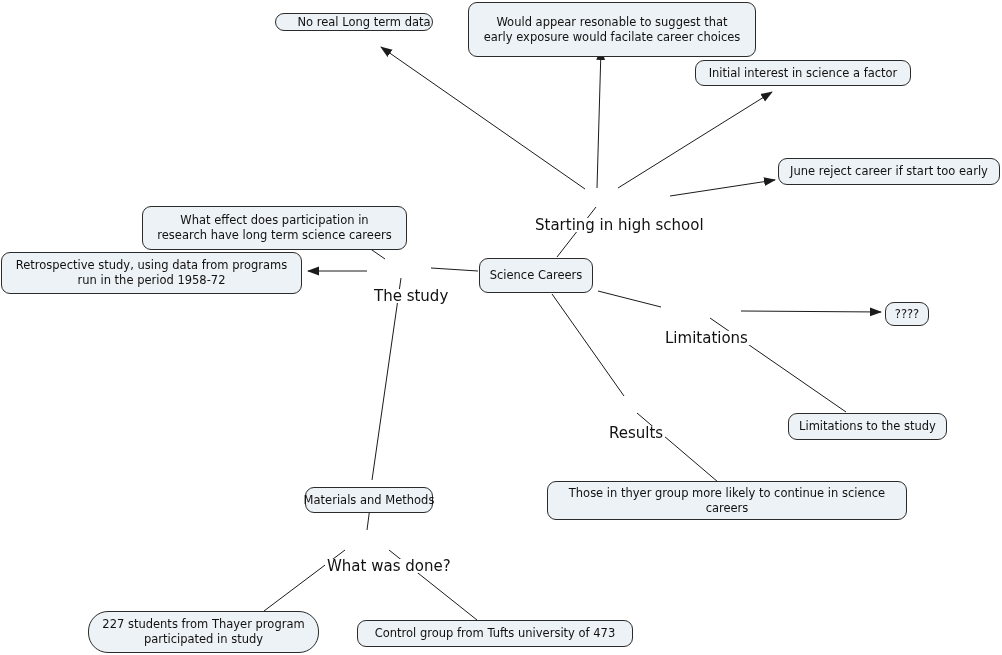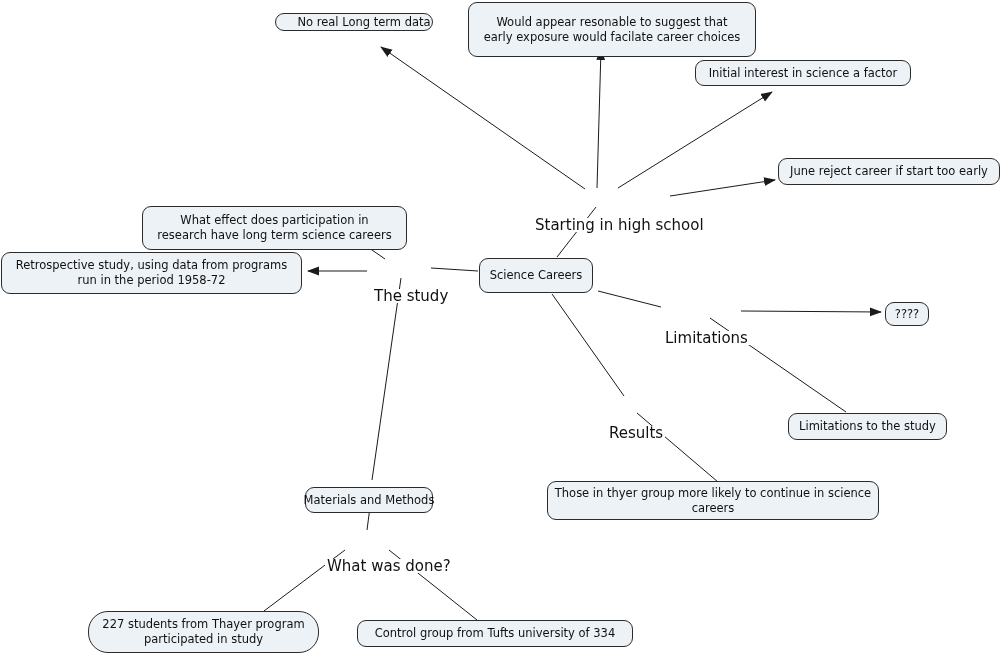--- a/index.html
+++ b/index.html
@@ -35,21 +35,21 @@
   .n-science  {left:479px;top:258px;width:114px;height:35px;}
   .n-nodata   {left:275px;top:13px; width:158px;height:18px;padding-left:20px;}
   .n-would    {left:460px;top:2px;  width:288px;height:55px;margin-left:8px;}
   .n-initial  {left:695px;top:60px; width:216px;height:26px;}
   .n-reject   {left:778px;top:158px;width:222px;height:27px;}
   .n-effect   {left:142px;top:158px;width:265px;height:44px;margin-top:48px;}
   .n-retro    {left:1px;  top:252px;width:301px;height:42px;}
   .n-qmark    {left:885px;top:302px;width:44px; height:24px;}
   .n-limit    {left:788px;top:413px;width:159px;height:27px;}
   .n-materials{left:305px;top:481px;width:128px;height:26px;margin-top:6px;}
-  .n-those    {left:547px;top:481px;width:332px;height:39px;}
+  .n-those    {left:547px;top:481px;width:360px;height:39px;}
   .n-students {left:88px; top:611px;width:231px;height:42px;border-radius:20px;}
   .n-control  {left:357px;top:620px;width:276px;height:27px;}
   
   .l-starting   {left:533px;top:190px;}
   .l-study      {left:372px;top:261px;}
   .l-conclusions{left:663px;top:303px;}
   .l-results    {left:607px;top:398px;}
   .l-whatdone   {left:325px;top:531px;}
 </style>
 </head>
@@ -94,21 +94,21 @@
 research have long term science careers</div>
   <div class="node n-retro">Retrospective study, using data from programs
 run in the period 1958-72</div>
   <div class="node n-qmark">????</div>
   <div class="node n-limit">Limitations to the study</div>
   <div class="node n-materials">Materials and Methods</div>
   <div class="node n-those">Those in thyer group more likely to continue in science
 careers</div>
   <div class="node n-students">227 students from Thayer program
 participated in study</div>
-  <div class="node n-control">Control group from Tufts university of 334</div>
+  <div class="node n-control">Control group from Tufts university of 473</div>
 
   <div class="lbl l-starting">Starting in high school</div>
   <div class="lbl l-study">The study</div>
   <div class="lbl l-conclusions">Limitations</div>
   <div class="lbl l-results">Results</div>
   <div class="lbl l-whatdone">What was done?</div>
 
 </div>
 
 </body></html>

